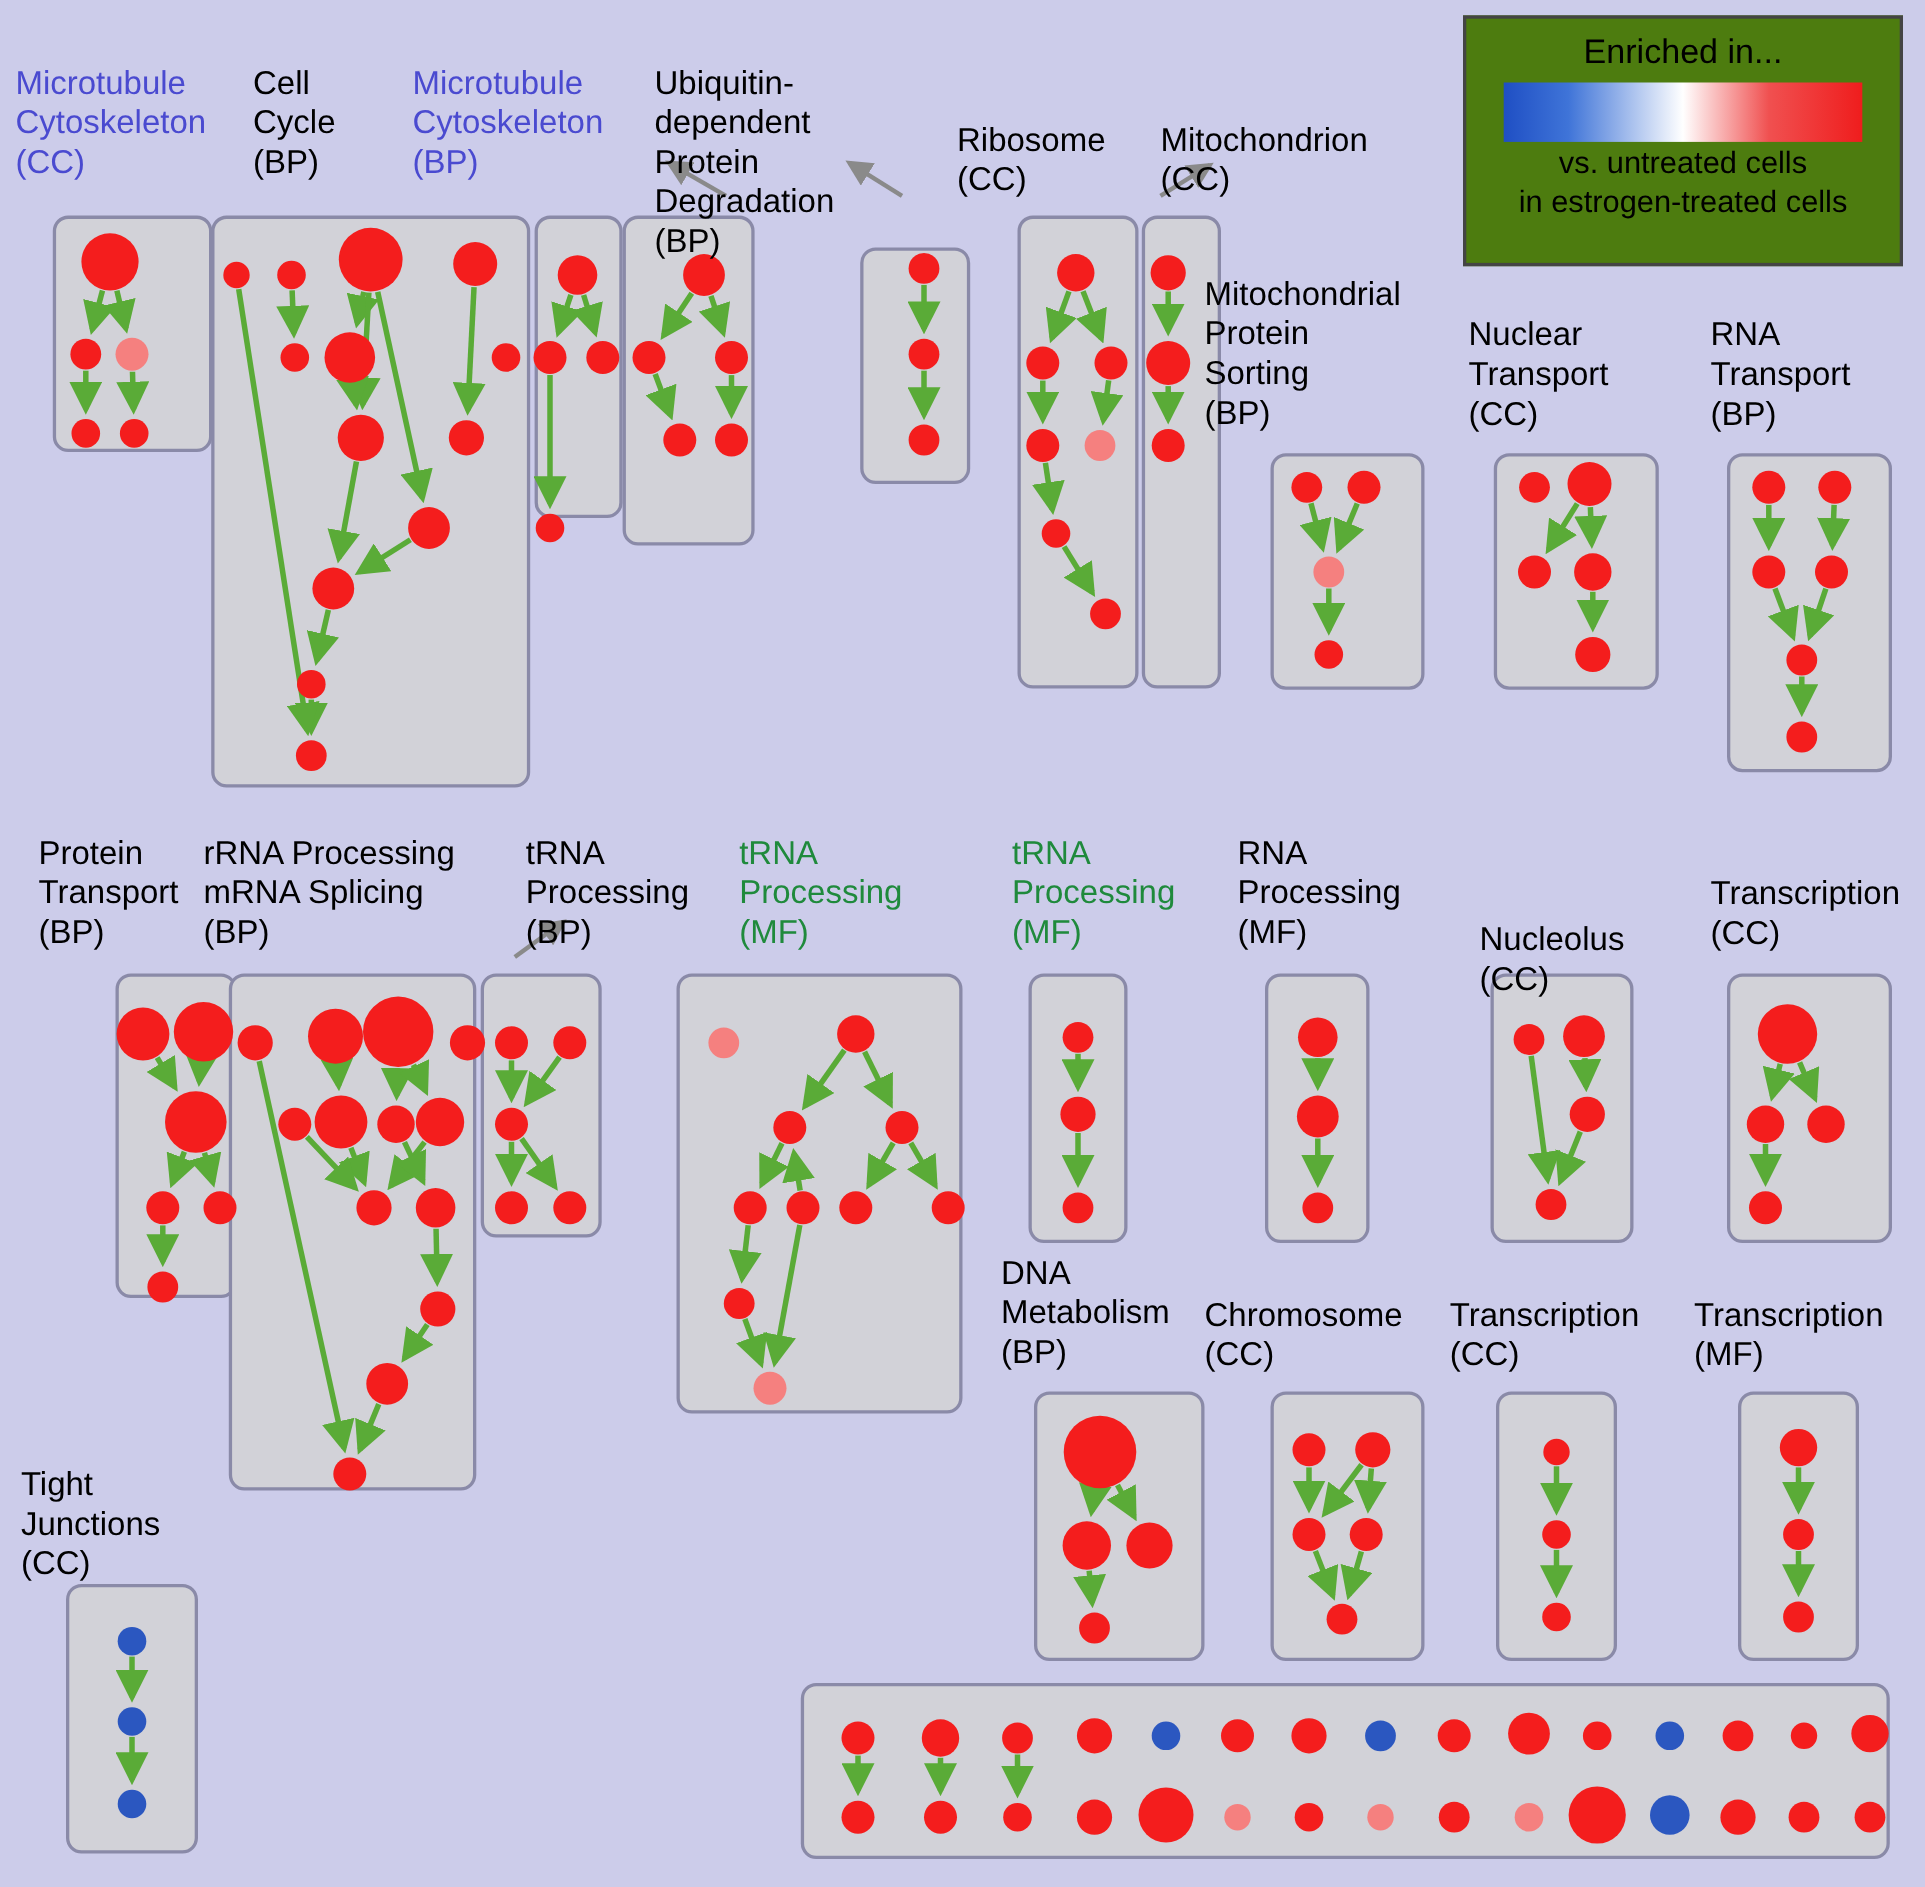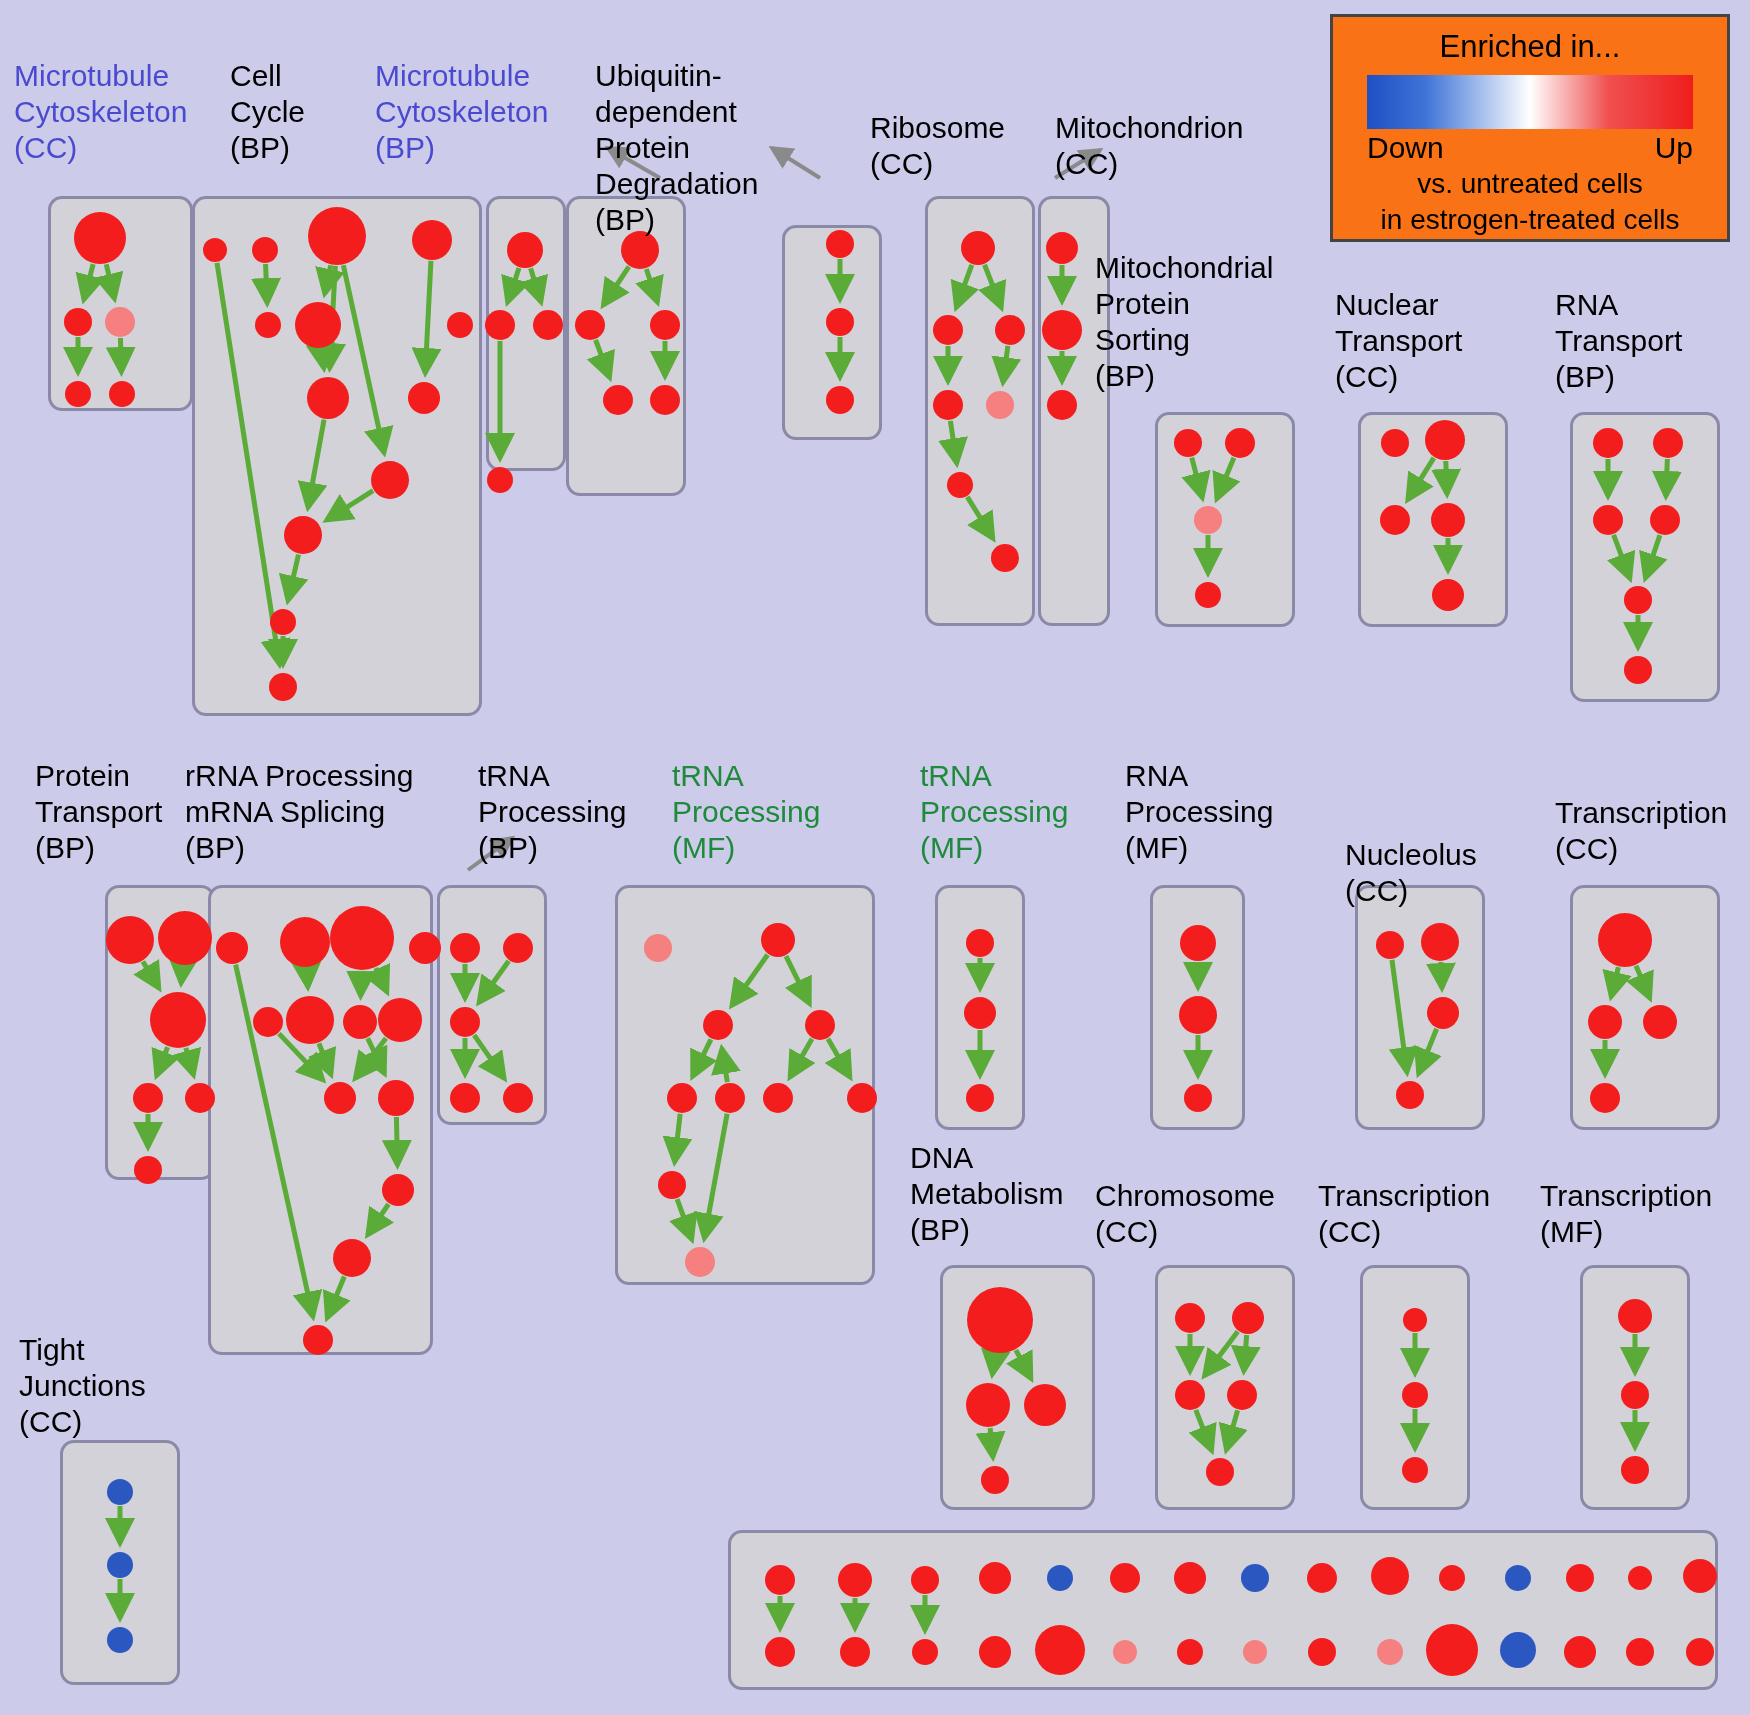--- a/index.html
+++ b/index.html
@@ -24,21 +24,21 @@
   .panel{
     position:absolute;
     background:#d2d2d8;
     border:3px solid #8a8aa8;
     border-radius:14px;
     box-sizing:border-box;
   }
   svg.net{position:absolute;left:0;top:0;width:1750px;height:1715px;pointer-events:none;}
   .legend{
     position:absolute;
-    background:#f97316;
+    background:#4d7c0f;
     border:3px solid #444;
     box-sizing:border-box;
     text-align:center;
   }
   .legend .title{font-size:31px;margin-top:12px;}
   .legend .bar{
     height:54px;margin:10px 34px 0 34px;
     background:linear-gradient(to right,#1f4fc4 0%,#3f74d8 18%,#ffffff 50%,#f05050 74%,#ef1d1d 100%);
   }
   .legend .ends{display:flex;justify-content:space-between;padding:2px 34px 0 34px;font-size:30px;}
@@ -389,24 +389,20 @@
       </g>
       <line x1="660" y1="178" x2="608" y2="148" stroke="#8a8a8a" stroke-width="4" marker-end="url(#greyhead)"></line>
       <line x1="820" y1="178" x2="772" y2="148" stroke="#8a8a8a" stroke-width="4" marker-end="url(#greyhead)"></line>
       <line x1="1055" y1="178" x2="1100" y2="150" stroke="#8a8a8a" stroke-width="4" marker-end="url(#greyhead)"></line>
       <line x1="468" y1="870" x2="512" y2="838" stroke="#8a8a8a" stroke-width="4" marker-end="url(#greyhead)"></line>
     </svg>
 
   <div class="legend" id="legend-box" style="left:1330px;top:14px;width:400px;height:228px;">
     <div class="title">Enriched in...</div>
     <div class="bar"></div>
-    <div class="ends">
-      <span>Down</span>
-      <span>Up</span>
-    </div>
     <div class="sub">vs. untreated cells</div>
     <div class="sub">in estrogen-treated cells</div>
   </div>
 
 
 <div class="label blue" style="left: 14px; top: 58px; width: 220px;">Microtubule
 Cytoskeleton
 (CC)</div>
     <div class="label" style="left: 230px; top: 58px; width: 130px;">Cell
 Cycle

